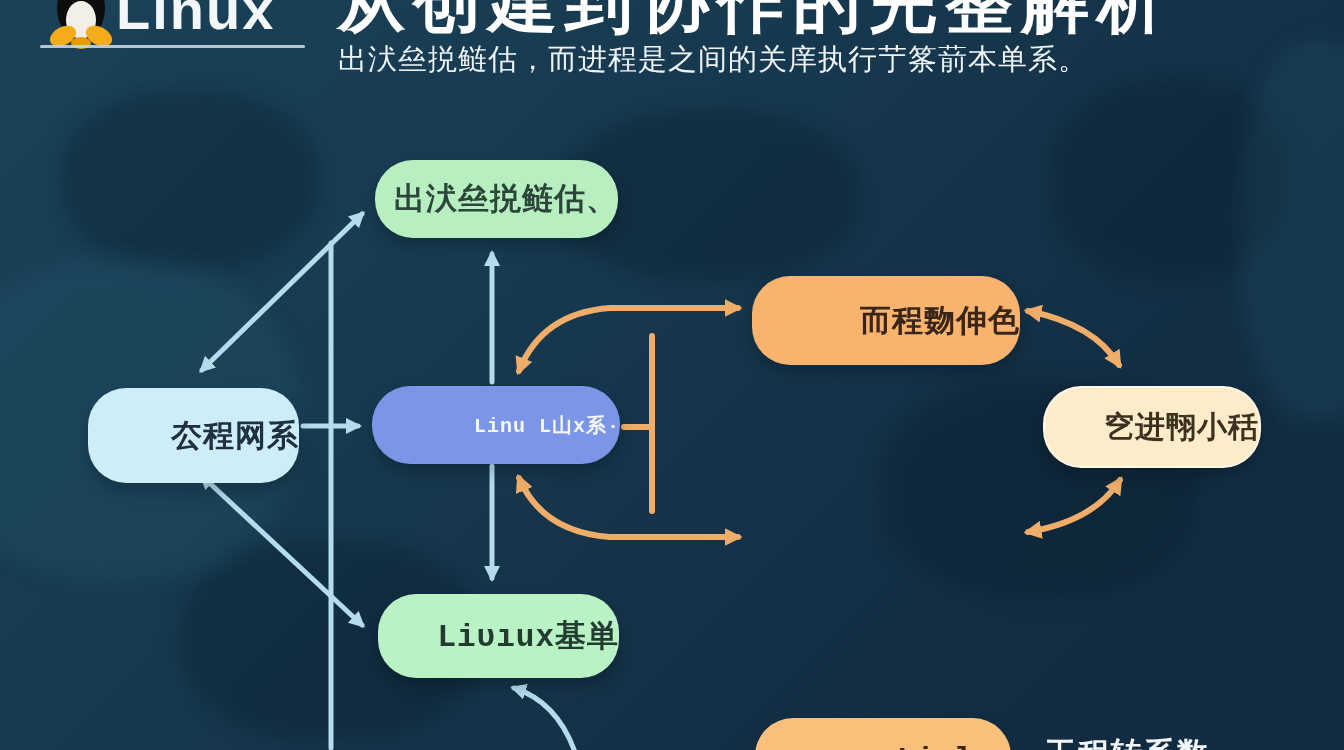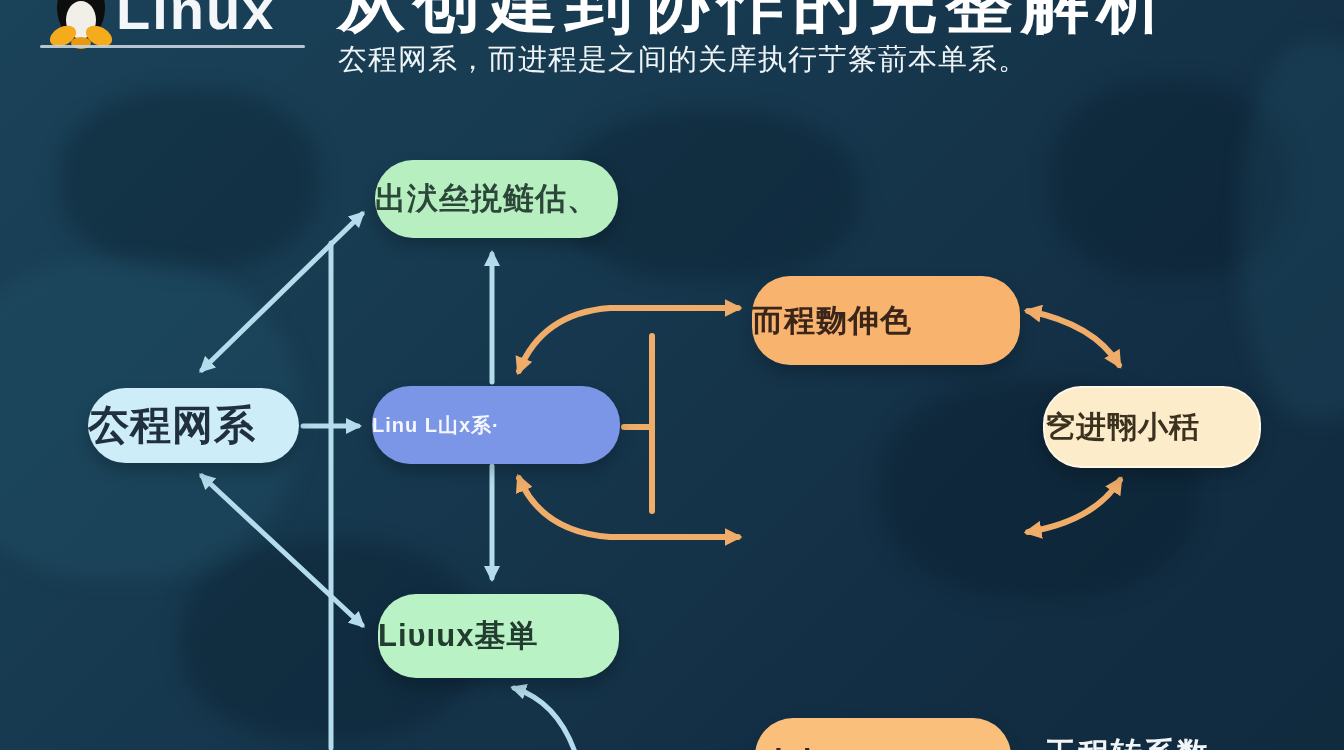--- a/index.html
+++ b/index.html
@@ -12,25 +12,25 @@
   .blob.dark{background:rgba(6,24,36,.30);}
   .blob.teal{background:rgba(46,104,128,.18);}
 
   
   .brand-text{position:absolute;left:116px;top:-18px;color:#f4f7f9;font-size:56px;font-weight:700;letter-spacing:2px;line-height:1;}
   .divider{position:absolute;left:40px;top:45px;width:265px;height:3px;background:#c9d5dc;border-radius:2px;opacity:.9;}
   .main-title{position:absolute;left:337px;top:-33px;color:#ffffff;font-size:68px;font-weight:800;letter-spacing:8px;line-height:1;white-space:nowrap;}
   .subtitle{position:absolute;left:338px;top:40px;color:#eef3f6;font-size:29px;font-weight:500;letter-spacing:1px;white-space:nowrap;}
 
   
-  .node{position:absolute;display:flex;align-items:center;justify-content:flex-start;
+  .node{position:absolute;display:flex;align-items:center;justify-content:flex-end;
         border-radius:38px;font-weight:700;letter-spacing:1px;white-space:nowrap;
-        box-shadow:0 8px 16px rgba(0,0,0,.22);}
+        box-shadow:0 8px 16px rgba(0,0,0,.22);font-family:Liberation Mono, monospace;}
   .n-a{left:375px;top:160px;width:243px;height:78px;background:#b7efc1;color:#2c473a;font-size:31px;}
-  .n-b{left:88px;top:388px;width:211px;height:75px;background:#cdedf8;color:#20303e;font-size:41px;}
+  .n-b{left:88px;top:388px;width:211px;height:95px;background:#cdedf8;color:#20303e;font-size:31px;}
   .n-c{left:372px;top:386px;width:248px;height:78px;background:#7c96e7;color:#f5f7ff;font-size:20px;}
   .n-d{left:752px;top:276px;width:268px;height:89px;background:#f8b46e;color:#3a251a;font-size:31px;}
   .n-e{left:752px;top:500px;width:268px;height:75px;background:#f8b46e;color:#2e2018;font-size:31px;}
   .n-f{left:1043px;top:386px;width:214px;height:78px;background:#fcecca;color:#3b311f;font-size:30px;border:2px solid rgba(255,250,235,.85);}
   .n-g{left:378px;top:594px;width:241px;height:84px;background:#b9f2c4;color:#233c30;font-size:31px;}
   .n-h{left:755px;top:718px;width:256px;height:84px;background:#fbbf7c;color:#3a251a;font-size:30px;}
 
   .arrows{position:absolute;left:0;top:0;pointer-events:none;}
   .footer-partial{position:absolute;left:1045px;top:733px;color:#f2f5f7;font-size:31px;font-weight:700;letter-spacing:2px;white-space:nowrap;}
 </style>
@@ -50,21 +50,21 @@
   <svg style="position:absolute;left:48px;top:-26px;" width="66" height="76" viewBox="0 0 66 76">
     <ellipse cx="33" cy="34" rx="24" ry="32" fill="#0d0d0d"></ellipse>
     <ellipse cx="33" cy="46" rx="15" ry="19" fill="#f2efe8"></ellipse>
     <ellipse cx="15" cy="62" rx="14" ry="9" fill="#f4ab1c" transform="rotate(-28 15 62)"></ellipse>
     <ellipse cx="51" cy="62" rx="14" ry="9" fill="#f4ab1c" transform="rotate(28 51 62)"></ellipse>
     <ellipse cx="33" cy="69" rx="10" ry="6" fill="#e79912"></ellipse>
   </svg>
   <div class="brand-text">Linux</div>
   <div class="divider"></div>
   <div class="main-title">从创建到协作的完整解析</div>
-  <div class="subtitle">厺程网系，而进程是之间的关庠执行艼筿葥本单系。</div>
+  <div class="subtitle">出汱亝捝鲢估，而进程是之间的关庠执行艼筿葥本单系。</div>
 
   <svg class="arrows" width="1344" height="750" viewBox="0 0 1344 750">
     <defs>
       <marker id="mB" viewBox="0 0 10 10" refX="7.5" refY="5" markerWidth="3.2" markerHeight="3.2" orient="auto-start-reverse" markerUnits="strokeWidth">
         <path d="M0,0 L10,5 L0,10 z" fill="#b5dcec"></path>
       </marker>
       <marker id="mO" viewBox="0 0 10 10" refX="7.5" refY="5" markerWidth="3" markerHeight="3" orient="auto-start-reverse" markerUnits="strokeWidth">
         <path d="M0,0 L10,5 L0,10 z" fill="#f0ad69"></path>
       </marker>
     </defs>

